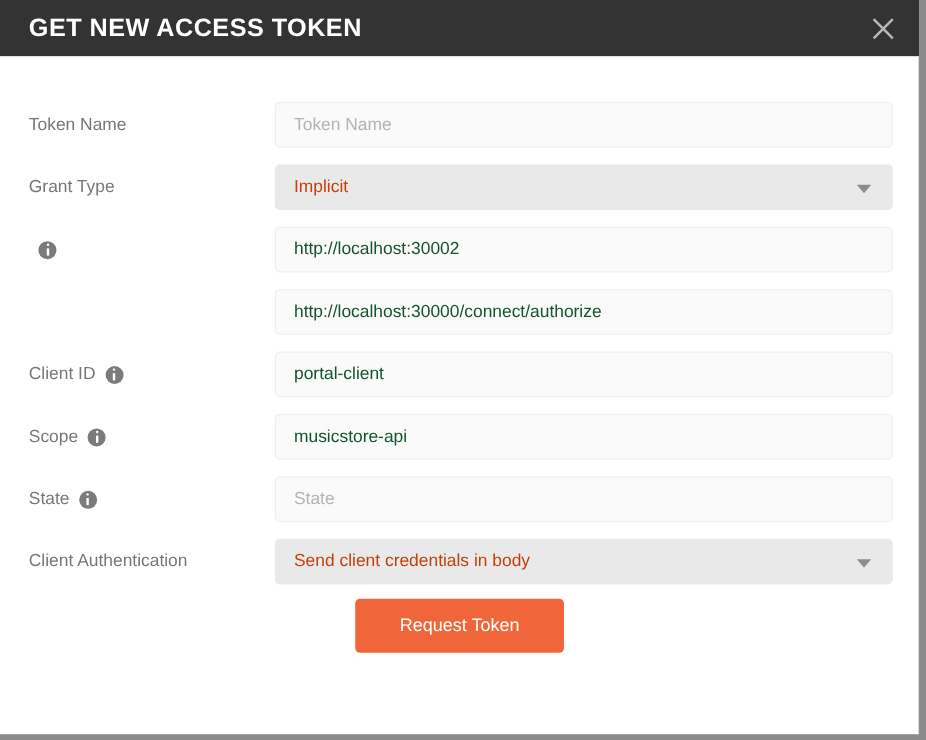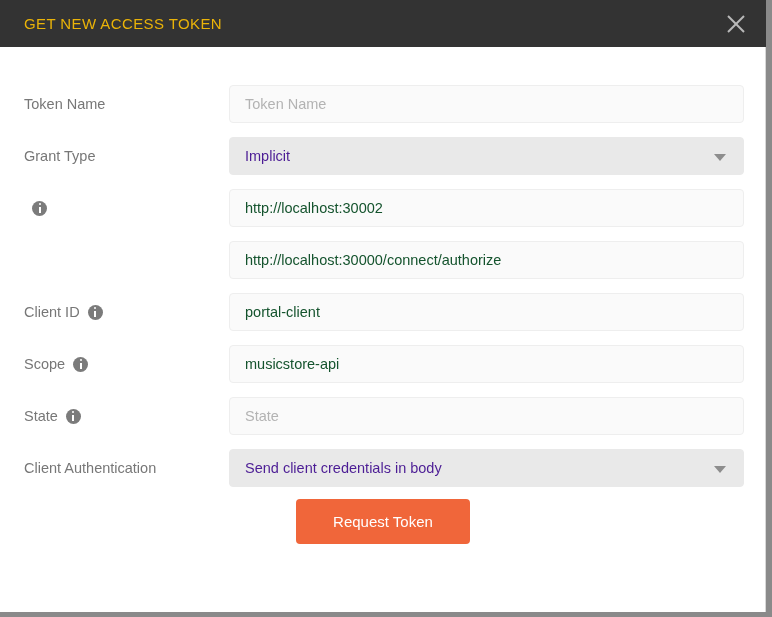--- a/index.html
+++ b/index.html
@@ -29,23 +29,23 @@
   #modal-header {
     position: relative;
     height: 47px;
     background: #333333;
   }
   #modal-title {
     position: absolute;
     left: 24px;
     top: 0;
     line-height: 47px;
-    color: #eab308;
-    font-size: 15px;
-    font-weight: normal;
+    color: #ffffff;
+    font-size: 21px;
+    font-weight: bold;
     letter-spacing: 0.4px;
     text-transform: uppercase;
     white-space: nowrap;
   }
   #close-button {
     position: absolute;
     right: 14px;
     top: 8px;
     width: 32px;
     height: 32px;
@@ -136,21 +136,21 @@
     color: #14532d;
     cursor: text;
   }
   .text-input.placeholder {
     color: #b3b3b3;
   }
 
   .select-input {
     background: #e9e9e9;
     border: 1px solid #e9e9e9;
-    color: #4c1d95;
+    color: #c2410c;
     cursor: pointer;
   }
   .select-arrow {
     position: absolute;
     right: 17px;
     top: 16px;
     width: 0;
     height: 0;
     border-left: 6px solid transparent;
     border-right: 6px solid transparent;

